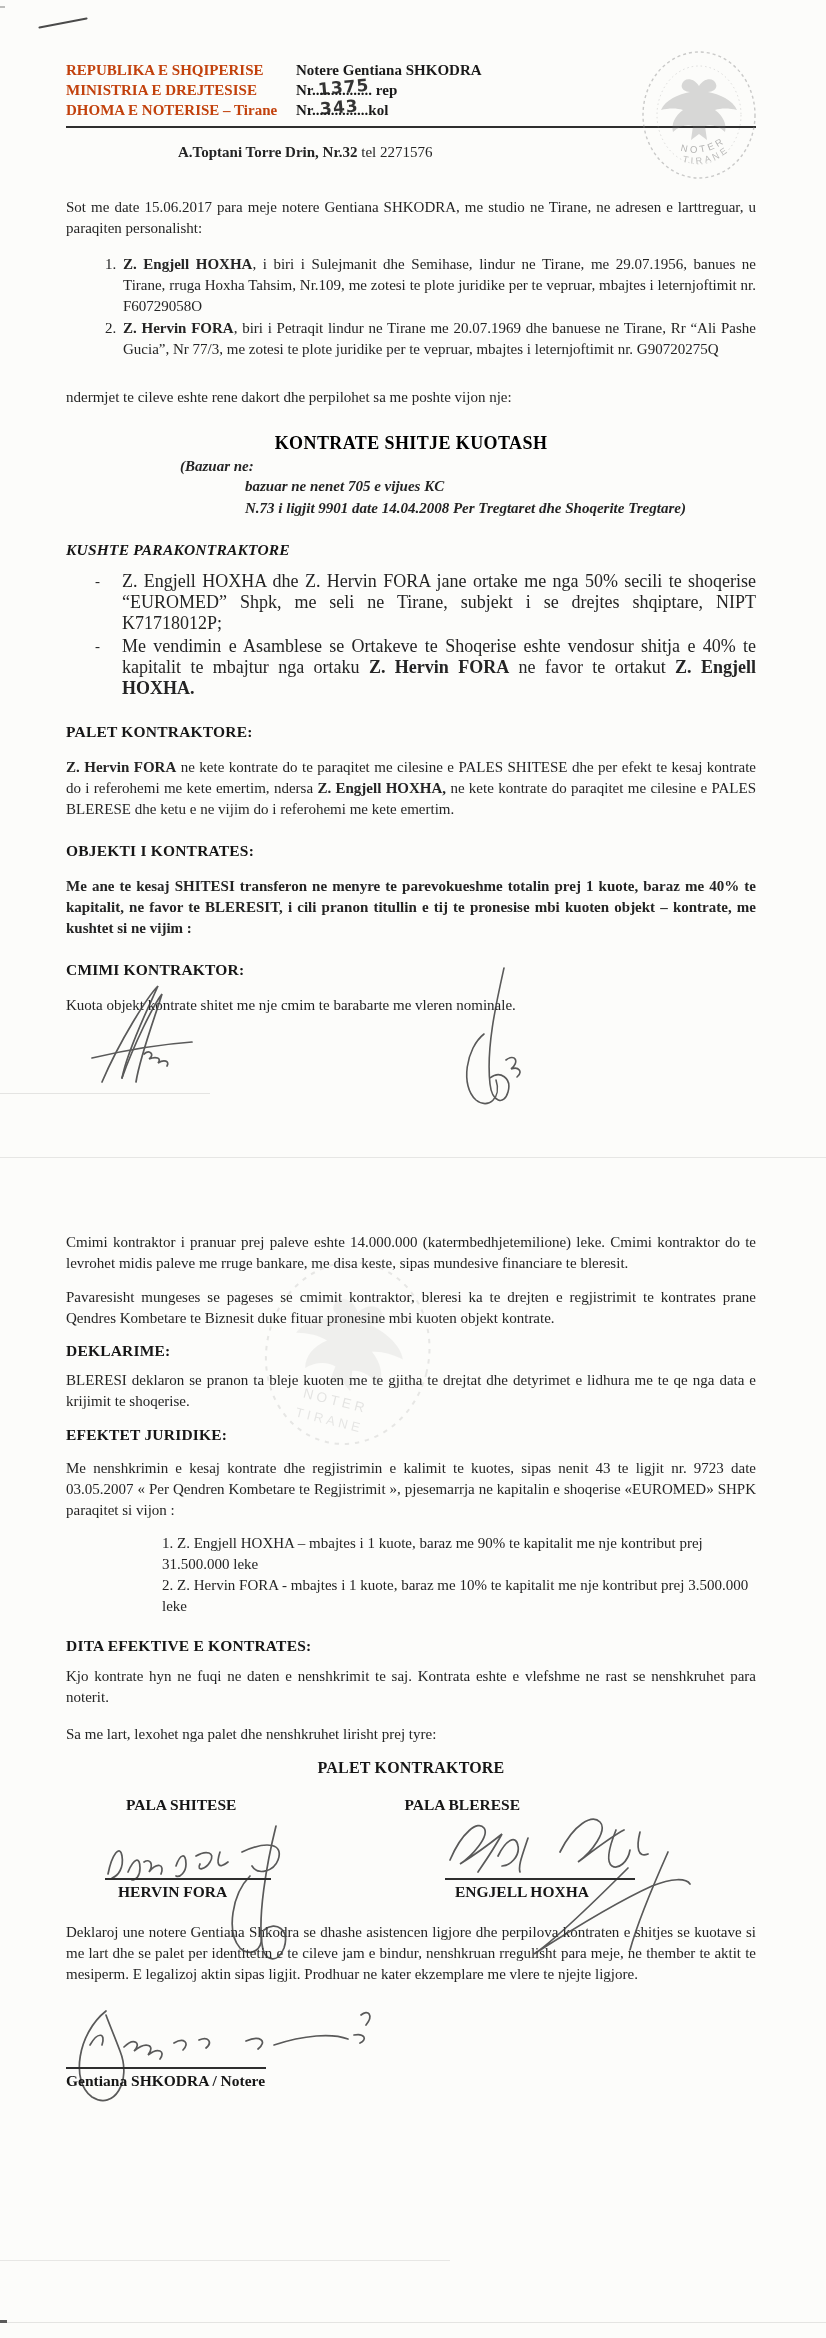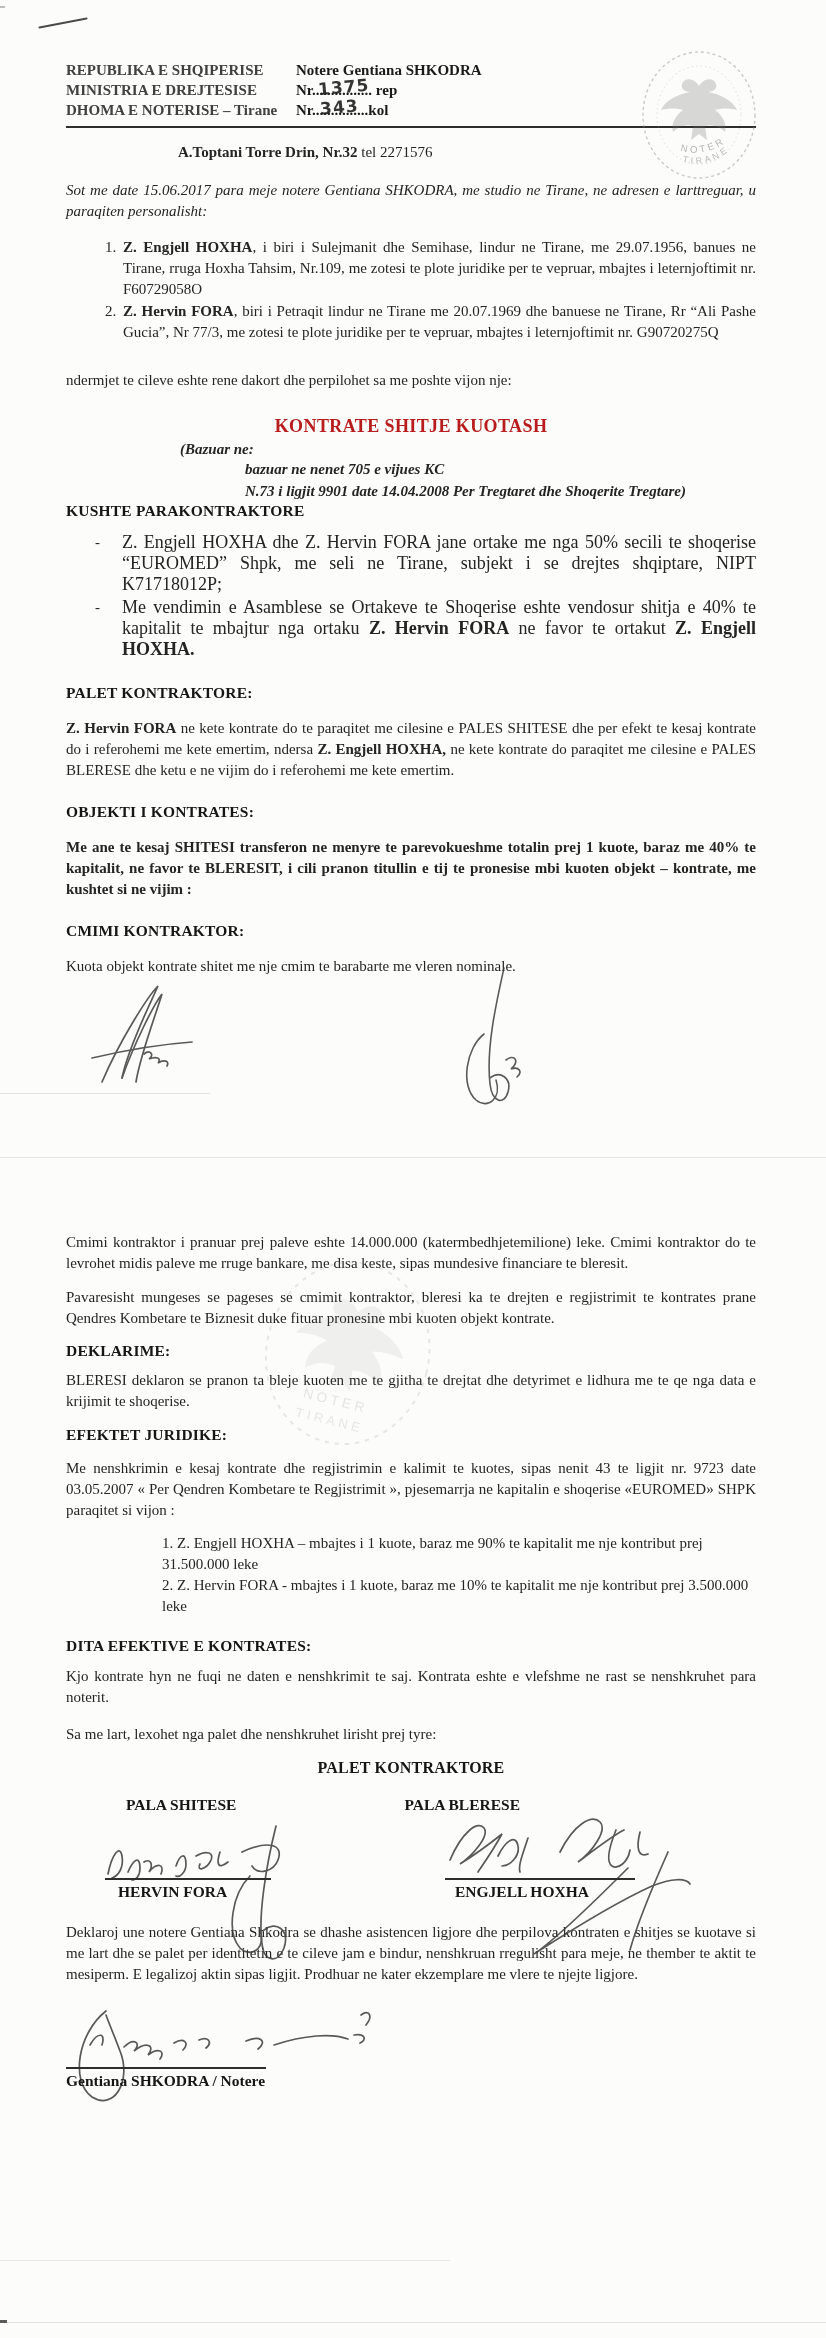--- a/index.html
+++ b/index.html
@@ -10,37 +10,37 @@
   .page{position:absolute;left:0;width:826px;}
   #page1{top:0;height:1160px;}
   #page2{top:1160px;height:1178px;}
   .content{padding-left:66px;padding-right:70px;}
   p{margin:0;}
   .body-text{font-size:15px;line-height:21px;text-align:justify;}
   .heading{font-size:15.5px;font-weight:bold;color:#161616;letter-spacing:.2px;}
   
   .hdr{display:flex;padding-top:60px;border-bottom:2.5px solid #2e2e2e;padding-bottom:6px;}
   .hdr-left{width:238px;flex:none;}
-  .hdr-left div{font-size:15px;font-weight:bold;line-height:20px;color:#404040;}
+  .hdr-left div{font-size:15px;font-weight:bold;line-height:20px;color:#c2410c;}
   .hdr-right{margin-left:-8px;}
   .hdr-right .nline{font-size:15px;font-weight:bold;line-height:20px;color:#1a1a1a;position:relative;}
   .hand{
     position:absolute;font-family:"DejaVu Sans",sans-serif;font-size:17px;color:#1f1f1f;
     transform:rotate(-5deg);letter-spacing:1px;top:-3px;opacity:.9;
   }
   .addr{font-size:15px;margin-top:16px;width:max-content;margin-left:112px;}
   .num-list{margin-left:39px;margin-top:15px;}
   .num-item{display:flex;margin-bottom:1px;}
   .num-item .num{flex:none;width:18px;font-size:15px;line-height:21px;}
   .num-item .txt{flex:1;font-size:15px;line-height:21px;text-align:justify;}
   .dash-list{margin-left:29px;margin-top:12px;}
   .dash-item{display:flex;margin-bottom:2px;}
   .dash-item .dash{flex:none;width:27px;font-size:15px;line-height:21px;}
   .dash-item .txt{flex:1;font-size:18px;line-height:21px;text-align:justify;}
-  .title{font-size:18px;font-weight:bold;text-align:center;letter-spacing:.4px;color:#b91c1c;}
+  .title{font-size:18px;font-weight:bold;text-align:center;letter-spacing:.4px;color:#000000;}
   .basis-open{font-size:15px;font-weight:bold;font-style:italic;margin-left:114px;}
   .basis-ind{font-size:15px;font-weight:bold;font-style:italic;margin-left:179px;line-height:22px;}
   .sig{position:absolute;}
   .sig svg{display:block;}
   .artifact{position:absolute;background:#cfcfcd;}
   
   .cols{display:flex;margin-top:19px;}
   .col-label{font-size:15.5px;font-weight:bold;color:#161616;}
   .sig-row{position:relative;height:96px;}
   .sigline{position:absolute;height:2px;background:#2e2e2e;}
@@ -89,41 +89,41 @@
         </div>
         <div class="nline">
           <span>Nr...............kol</span>
           <span class="hand" style="left:24px;">343</span>
         </div>
       </div>
     </div>
 
     <p class="addr"><b>A.Toptani Torre Drin, Nr.32</b><span> tel 2271576</span></p>
 
-    <p class="body-text" style="margin-top:19px;font-style:italic;">Sot me date 15.06.2017 para meje notere Gentiana SHKODRA, me studio ne Tirane, ne adresen e larttreguar, u paraqiten personalisht:</p>
+    <p class="body-text" style="margin-top:36px;">Sot me date 15.06.2017 para meje notere Gentiana SHKODRA, me studio ne Tirane, ne adresen e larttreguar, u paraqiten personalisht:</p>
 
     <div class="num-list">
       <div class="num-item">
         <span class="num">1.</span>
         <span class="txt"><b>Z. Engjell HOXHA</b><span>, i biri i Sulejmanit dhe Semihase, lindur ne Tirane, me 29.07.1956, banues ne Tirane, rruga Hoxha Tahsim, Nr.109, me zotesi te plote juridike per te vepruar, mbajtes i leternjoftimit nr. F60729058O</span></span>
       </div>
       <div class="num-item">
         <span class="num">2.</span>
         <span class="txt"><b>Z. Hervin FORA</b><span>, biri i Petraqit lindur ne Tirane me 20.07.1969 dhe banuese ne Tirane, Rr “Ali Pashe Gucia”, Nr 77/3, me zotesi te plote juridike per te vepruar, mbajtes i leternjoftimit nr. G90720275Q</span></span>
       </div>
     </div>
 
     <p class="body-text" style="margin-top:27px;">ndermjet te cileve eshte rene dakort dhe perpilohet sa me poshte vijon nje:</p>
 
     <p class="title" style="margin-top:25px;">KONTRATE SHITJE KUOTASH</p>
     <p class="basis-open" style="margin-top:4px;">(Bazuar ne:</p>
     <p class="basis-ind">bazuar ne nenet 705 e vijues KC</p>
     <p class="basis-ind">N.73  i ligjit 9901 date 14.04.2008 Per Tregtaret dhe Shoqerite Tregtare)</p>
 
-    <p class="heading" style="">KUSHTE PARAKONTRAKTORE</p>
+    <p class="heading" style="margin-top:22px;font-style:italic;">KUSHTE PARAKONTRAKTORE</p>
 
     <div class="dash-list">
       <div class="dash-item">
         <span class="dash">-</span>
         <span class="txt"><span>Z. Engjell HOXHA dhe Z. Hervin FORA jane ortake me nga 50% secili te shoqerise “EUROMED” Shpk, me seli ne Tirane, subjekt i se drejtes shqiptare, NIPT K71718012P;</span></span>
       </div>
       <div class="dash-item">
         <span class="dash">-</span>
         <span class="txt"><span>Me vendimin e Asamblese se Ortakeve te Shoqerise eshte  vendosur shitja e 40% te kapitalit te mbajtur nga ortaku </span><b>Z. Hervin FORA</b><span> ne favor te ortakut </span><b>Z. Engjell HOXHA.</b></span>
       </div>

